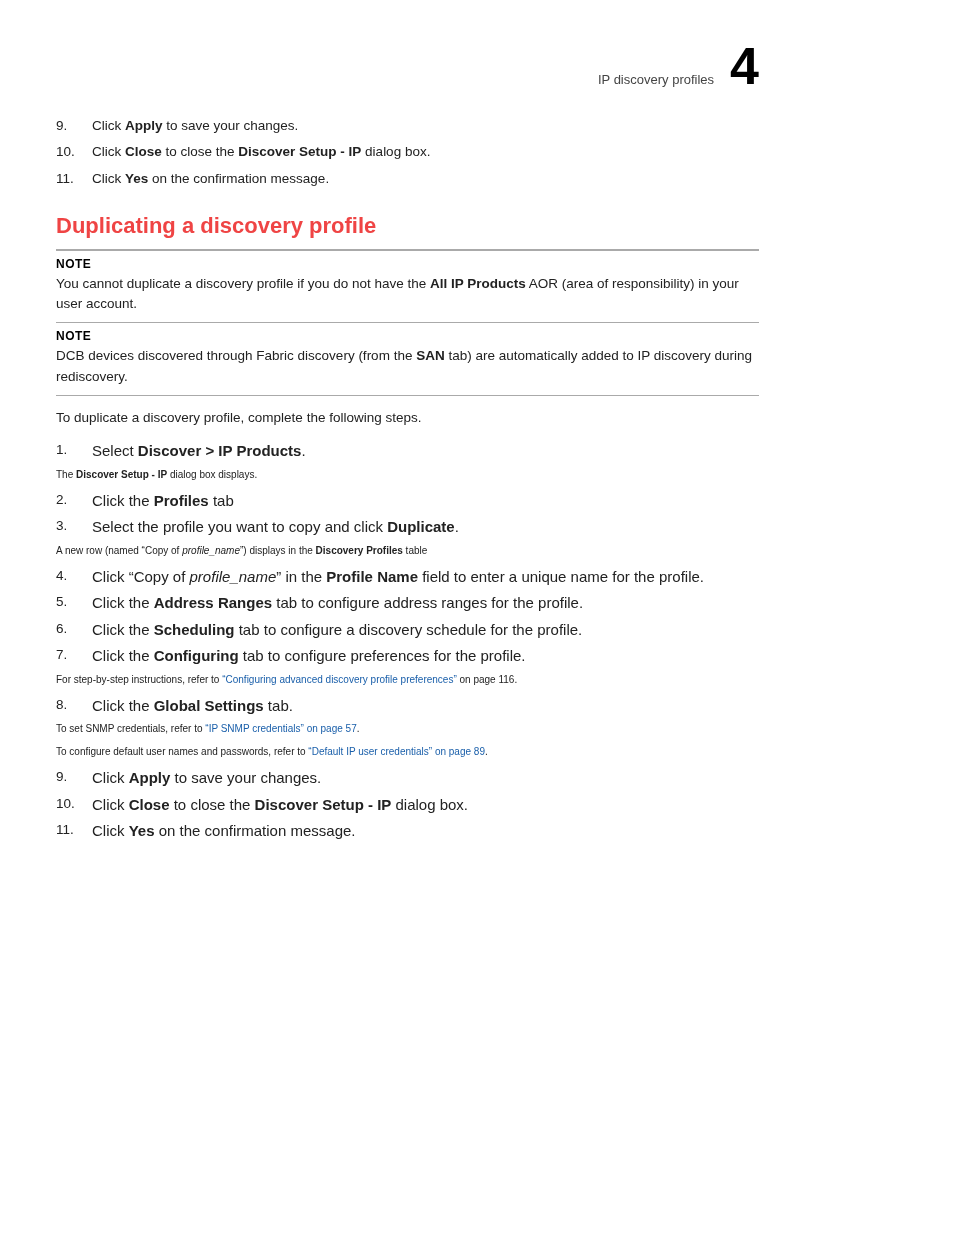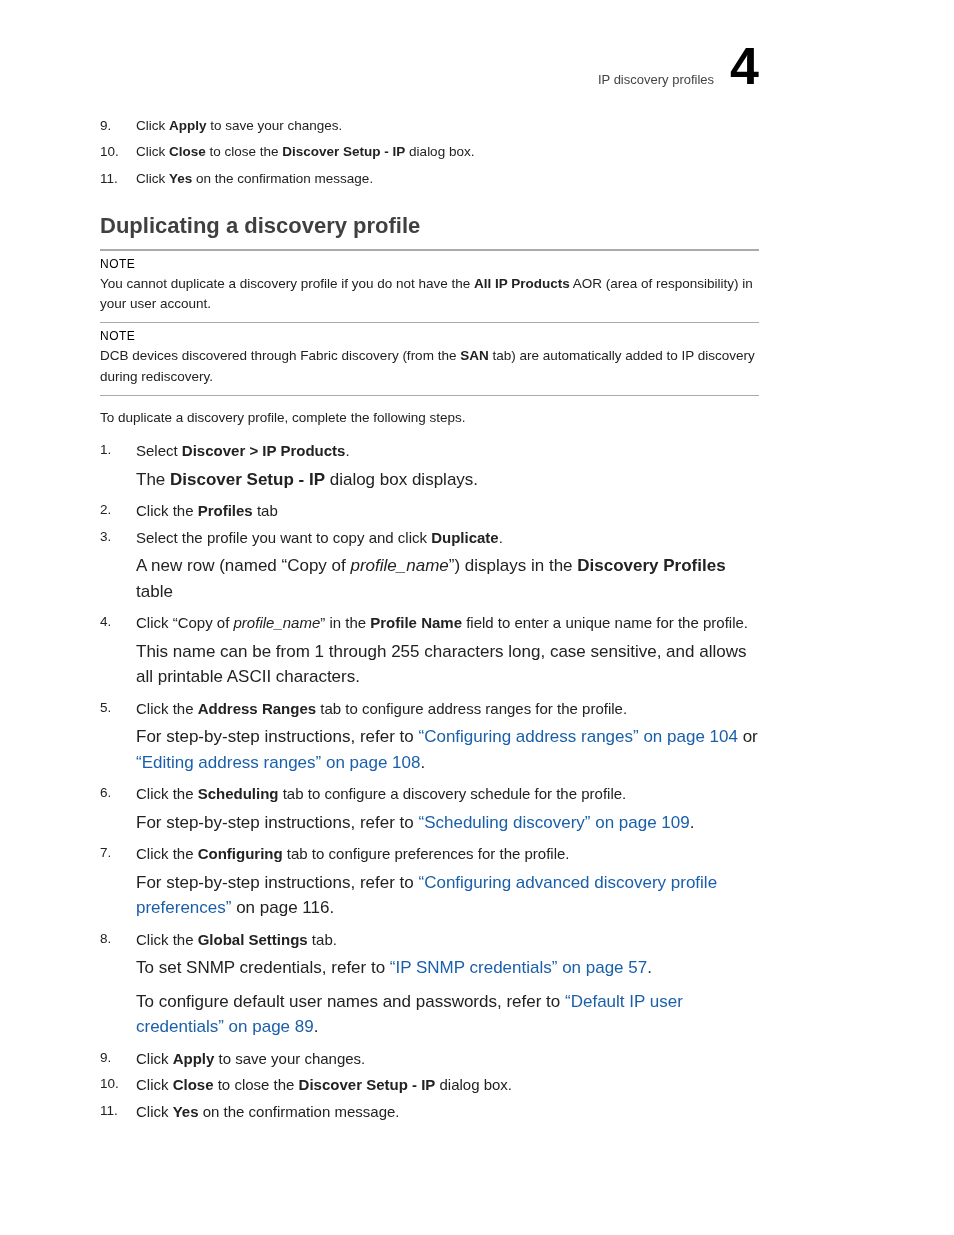--- a/index.html
+++ b/index.html
@@ -10,21 +10,21 @@
       color: #222;
       background: #fff;
       width: 954px;
       min-height: 1235px;
       padding: 0;
     }
 
     .page {
       width: 839px;
       min-height: 1235px;
-      padding: 40px 80px 60px 100px;
+      padding: 40px 80px 60px 56px;
       position: relative;
     }
 
     
     .page-header {
       display: flex;
       justify-content: flex-end;
       align-items: flex-start;
       margin-bottom: 20px;
       padding-bottom: 4px;
@@ -68,42 +68,42 @@
     .step-text {
       font-size: 13.5px;
       color: #222;
       flex: 1;
     }
 
     
     .section-heading {
       font-size: 22px;
       font-weight: bold;
-      color: #404040;
+      color: #ef4444;
       margin-bottom: 10px;
       margin-top: 8px;
     }
 
     .section-divider {
       border: none;
       border-top: 1.5px solid #aaa;
       margin-bottom: 0;
     }
 
     
     .note-box {
       border-top: 1.5px solid #aaa;
       border-bottom: 1.5px solid #aaa;
       padding: 6px 0 8px 0;
       margin-bottom: 0;
     }
 
     .note-label {
       font-size: 12px;
-      font-weight: normal;
+      font-weight: bold;
       text-transform: uppercase;
       letter-spacing: 0.04em;
       color: #000;
       margin-bottom: 3px;
     }
 
     .note-text {
       font-size: 13.5px;
       color: #222;
       line-height: 1.5;
@@ -150,24 +150,23 @@
 
     .list-content {
       flex: 1;
       font-size: 15px;
       color: #222;
     }
 
     .sub-para {
       margin-top: 4px;
       margin-bottom: 8px;
-      font-size: 17px;
-      color: #222;
-      line-height: 1.5;
-      margin-left: 36px;
+      font-size: 10px;
+      color: #222;
+      line-height: 1.5;
     }
   </style>
 </head>
 <body>
 
 <div class="page">
 
   <div class="page-header">
     <div class="header-right">
       <span class="header-title">IP discovery profiles</span>
@@ -225,33 +224,30 @@
     <div class="list-item">
       <span class="list-num">3.</span>
       <span class="list-content">Select the profile you want to copy and click <strong>Duplicate</strong>.</span>
     </div>
     <p class="sub-para">A new row (named “Copy of <em>profile_name</em>”) displays in the <strong>Discovery Profiles</strong> table</p>
 
     <div class="list-item">
       <span class="list-num">4.</span>
       <span class="list-content">Click “Copy of <em>profile_name</em>” in the <strong>Profile Name</strong> field to enter a unique name for the profile.</span>
     </div>
-    <p class="sub-para">This name can be from 1 through 255 characters long, case sensitive, and allows all printable ASCII characters.</p>
 
     <div class="list-item">
       <span class="list-num">5.</span>
       <span class="list-content">Click the <strong>Address Ranges</strong> tab to configure address ranges for the profile.</span>
     </div>
-    <p class="sub-para">For step-by-step instructions, refer to <a class="link" href="#">“Configuring address ranges” on page 104</a> or <a class="link" href="#">“Editing address ranges” on page 108</a>.</p>
 
     <div class="list-item">
       <span class="list-num">6.</span>
       <span class="list-content">Click the <strong>Scheduling</strong> tab to configure a discovery schedule for the profile.</span>
     </div>
-    <p class="sub-para">For step-by-step instructions, refer to <a class="link" href="#">“Scheduling discovery” on page 109</a>.</p>
 
     <div class="list-item">
       <span class="list-num">7.</span>
       <span class="list-content">Click the <strong>Configuring</strong> tab to configure preferences for the profile.</span>
     </div>
     <p class="sub-para">For step-by-step instructions, refer to <a class="link" href="#">“Configuring advanced discovery profile preferences”</a> on page 116.</p>
 
     <div class="list-item">
       <span class="list-num">8.</span>
       <span class="list-content">Click the <strong>Global Settings</strong> tab.</span>

